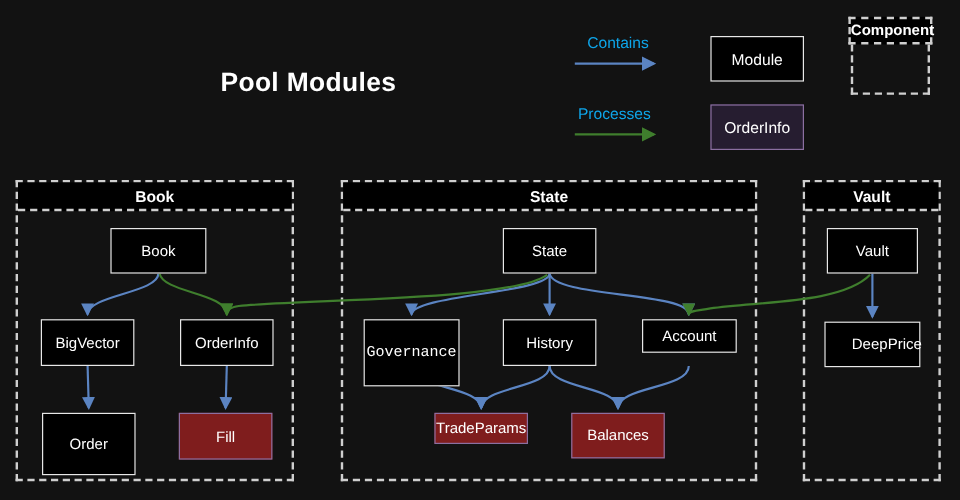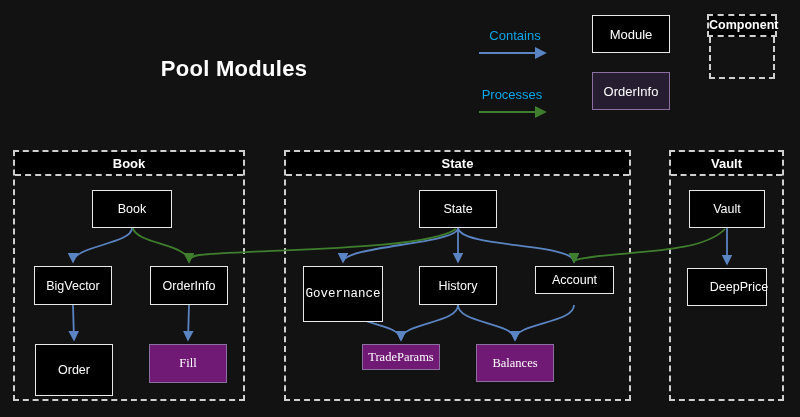--- a/index.html
+++ b/index.html
@@ -1,41 +1,41 @@
 <!DOCTYPE html>
 <html><head>
 <meta charset="utf-8">
 <style>
   html,body{margin:0;padding:0;background:#121212;}
   #canvas{position:relative;width:800px;height:417px;background:#121212;overflow:hidden;
           font-family:"Liberation Sans",sans-serif;color:#fff;}
-  #page-title{position:absolute;left:129px;top:56px;width:210px;text-align:center;
+  #page-title{position:absolute;left:152px;top:56px;width:210px;text-align:center;
               font-size:22px;font-weight:bold;letter-spacing:.3px;}
   
   .legend-label{position:absolute;font-size:13px;color:#0ea5e9;text-align:center;width:80px;}
   .legend-arrow{position:absolute;}
   
   .module-box,.primitive-box{position:absolute;display:flex;align-items:center;justify-content:center;
-       font-size:13px;color:#fff;box-sizing:border-box;}
+       font-size:13px;color:#fff;box-sizing:border-box;margin-top:15px;}
   .module-box{background:#000;border:1.5px solid #e8e8e8;}
   .primitive-box{background:#261d30;border:1.5px solid #8b6fa1;}
   .component-group{position:absolute;box-sizing:border-box;}
   .component-header{box-sizing:border-box;border:2px dashed #cfcfcf;background:#000;color:#fff;
        font-size:12.5px;font-weight:bold;text-align:center;padding:2px 0 3px 0;}
   .component-body{box-sizing:border-box;border:2px dashed #cfcfcf;border-top:none;height:42px;margin:0 2px;}
   
   .cluster{position:absolute;box-sizing:border-box;border:2px dashed #cfcfcf;z-index:1;}
   .cluster-header{box-sizing:border-box;background:#000;border-bottom:2px dashed #cfcfcf;
        height:24px;display:flex;align-items:center;justify-content:center;
        font-size:13px;font-weight:bold;color:#fff;}
   
   .node{position:absolute;box-sizing:border-box;display:flex;align-items:center;justify-content:center;
        font-size:12.5px;color:#fff;z-index:3;}
   .node.module{background:#000;border:1.5px solid #e8e8e8;}
-  .node.primitive{background:#701a75;border:1.5px solid #8b6fa1;font-family:Liberation Serif, serif;}
+  .node.primitive{background:#7f1d1d;border:1.5px solid #8b6fa1;}
   #edge-layer{position:absolute;left:0;top:0;z-index:2;}
 </style>
 </head>
 <body>
 
 <div id="canvas">
 
   <div id="page-title">Pool Modules</div>
 
   <div class="legend-label" style="left:475px;top:28px;">Contains</div>

